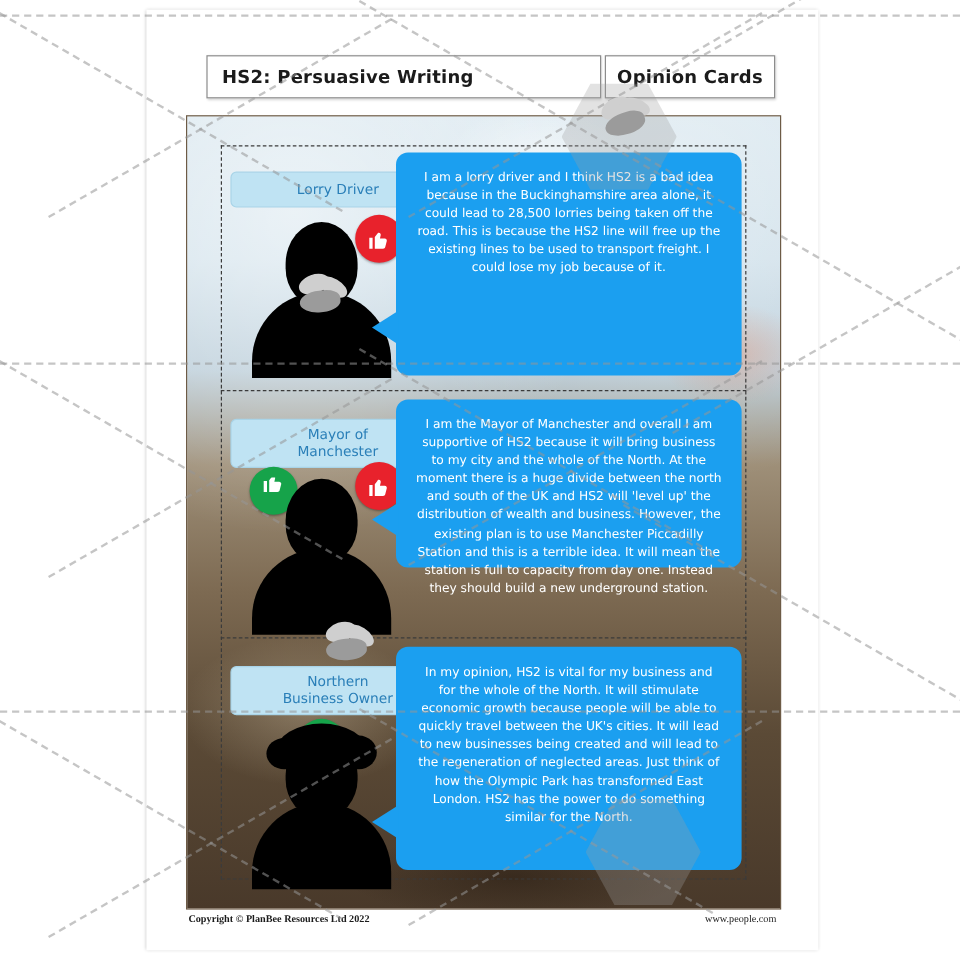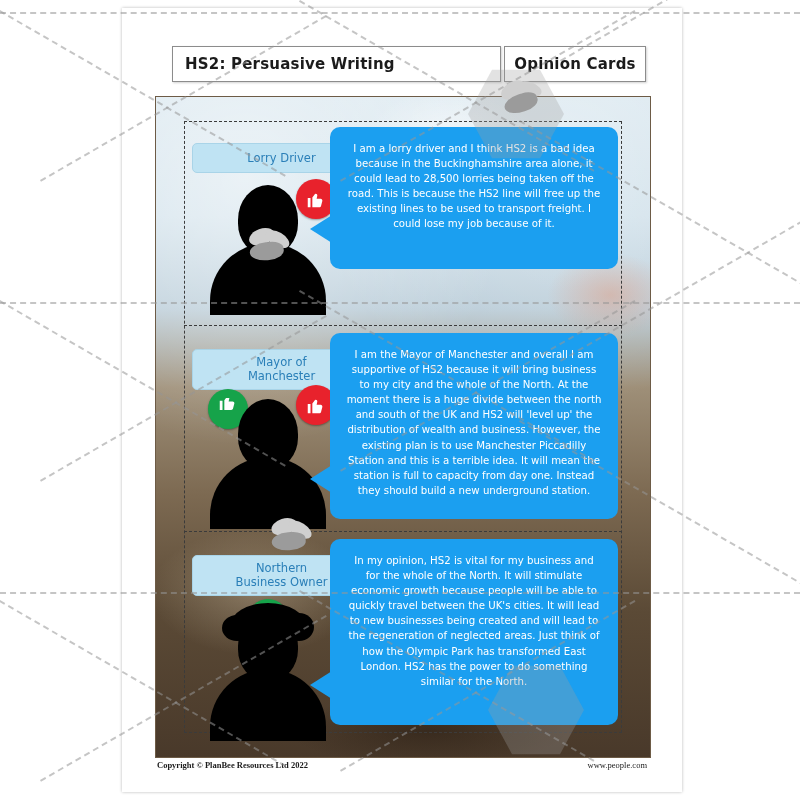--- a/index.html
+++ b/index.html
@@ -110,22 +110,22 @@
   .bubble .txt{
     font-family:"DejaVu Sans", sans-serif;
     font-size:10.2px;line-height:1.48;text-align:center;
   }
   .bubble:after{
     content:"";position:absolute;left:-20px;bottom:26px;
     width:0;height:0;border-style:solid;
     border-width:14px 22px 14px 0;
     border-color:transparent #1b9ff0 transparent transparent;
   }
-  #row1 .bubble{height:142px;}
-  #row2 .bubble{height:186px;}
+  #row1 .bubble{height:186px;}
+  #row2 .bubble{height:140px;}
   #row3 .bubble{height:186px;}
 
   
   #footer{position:absolute;left:33px;top:752px;width:494px;height:20px;}
   .foot-txt{
     font-family:Liberation Serif, serif;font-size:8.5px;color:#1b1b1b;
     position:absolute;top:0;
   }
   #copy{left:2px;font-weight:bold;}
   #footer .r{position:absolute;right:2px;top:0;}

